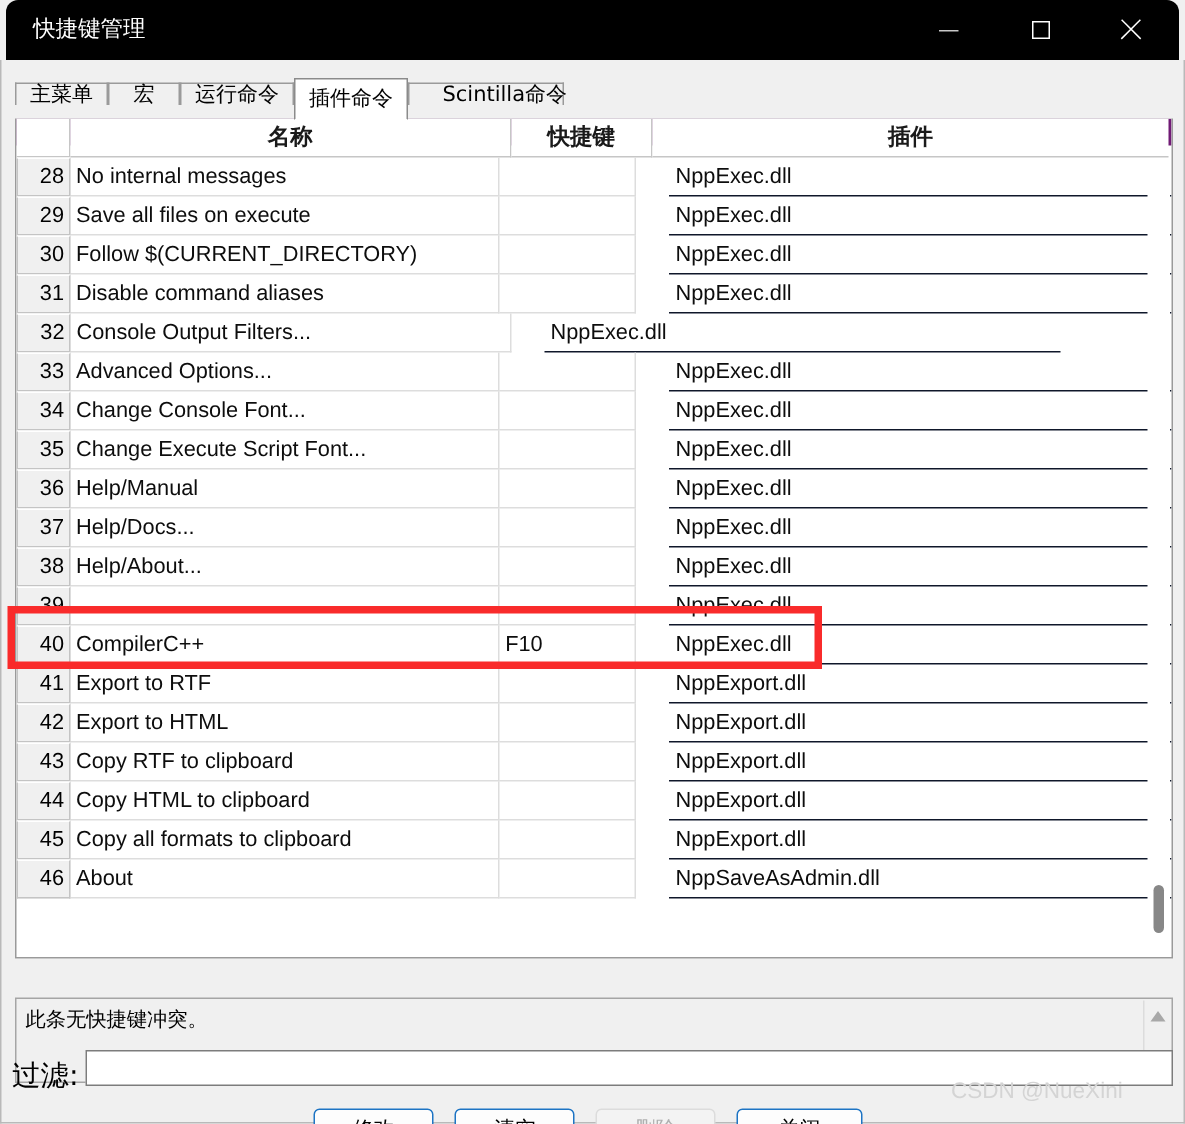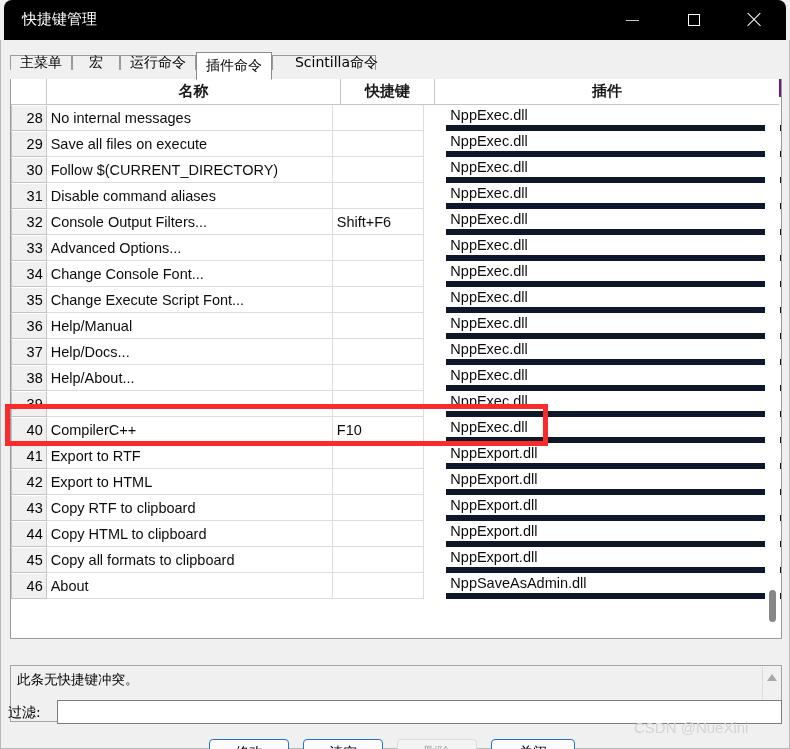--- a/index.html
+++ b/index.html
@@ -216,21 +216,21 @@
     text-align: right;
   }
   .cell.key {
     width: 94px;
     border-right: 1px solid #dddddd;
     border-bottom: 1px solid #dddddd;
     padding-left: 4px;
   }
   .cell.plugin {
     width: 344px;
-    border-bottom: 6px solid #0f172a;
+    border-bottom: 1px solid #0f172a;
     padding-left: 4px;
     margin-left: 22px;
   }
 
   
   .lv-scrollbar {
     position: absolute;
     right: 1px;
     top: 27px;
     width: 15px;
@@ -292,21 +292,21 @@
     bottom: 7px;
     border-top: 7px solid #a8a8a8;
   }
 
   
   .filter-label {
     position: absolute;
     left: 7px;
     top: 664px;
     font-family: "DejaVu Sans", "Liberation Sans", sans-serif;
-    font-size: 14px;
+    font-size: 19px;
     color: #000000;
   }
   .filter-input {
     position: absolute;
     left: 56px;
     top: 660px;
     width: 725px;
     height: 24px;
     box-sizing: border-box;
     background: #ffffff;
@@ -437,21 +437,20 @@
           </div>
           <div class="row">
             <div class="cell idx">31</div>
             <div class="cell name">Disable command aliases</div>
             <div class="cell key"></div>
             <div class="cell plugin">NppExec.dll</div>
           </div>
           <div class="row">
             <div class="cell idx">32</div>
             <div class="cell name">Console Output Filters...</div>
-            <div class="cell key">Shift+F6</div>
             <div class="cell plugin">NppExec.dll</div>
           </div>
           <div class="row">
             <div class="cell idx">33</div>
             <div class="cell name">Advanced Options...</div>
             <div class="cell key"></div>
             <div class="cell plugin">NppExec.dll</div>
           </div>
           <div class="row">
             <div class="cell idx">34</div>

